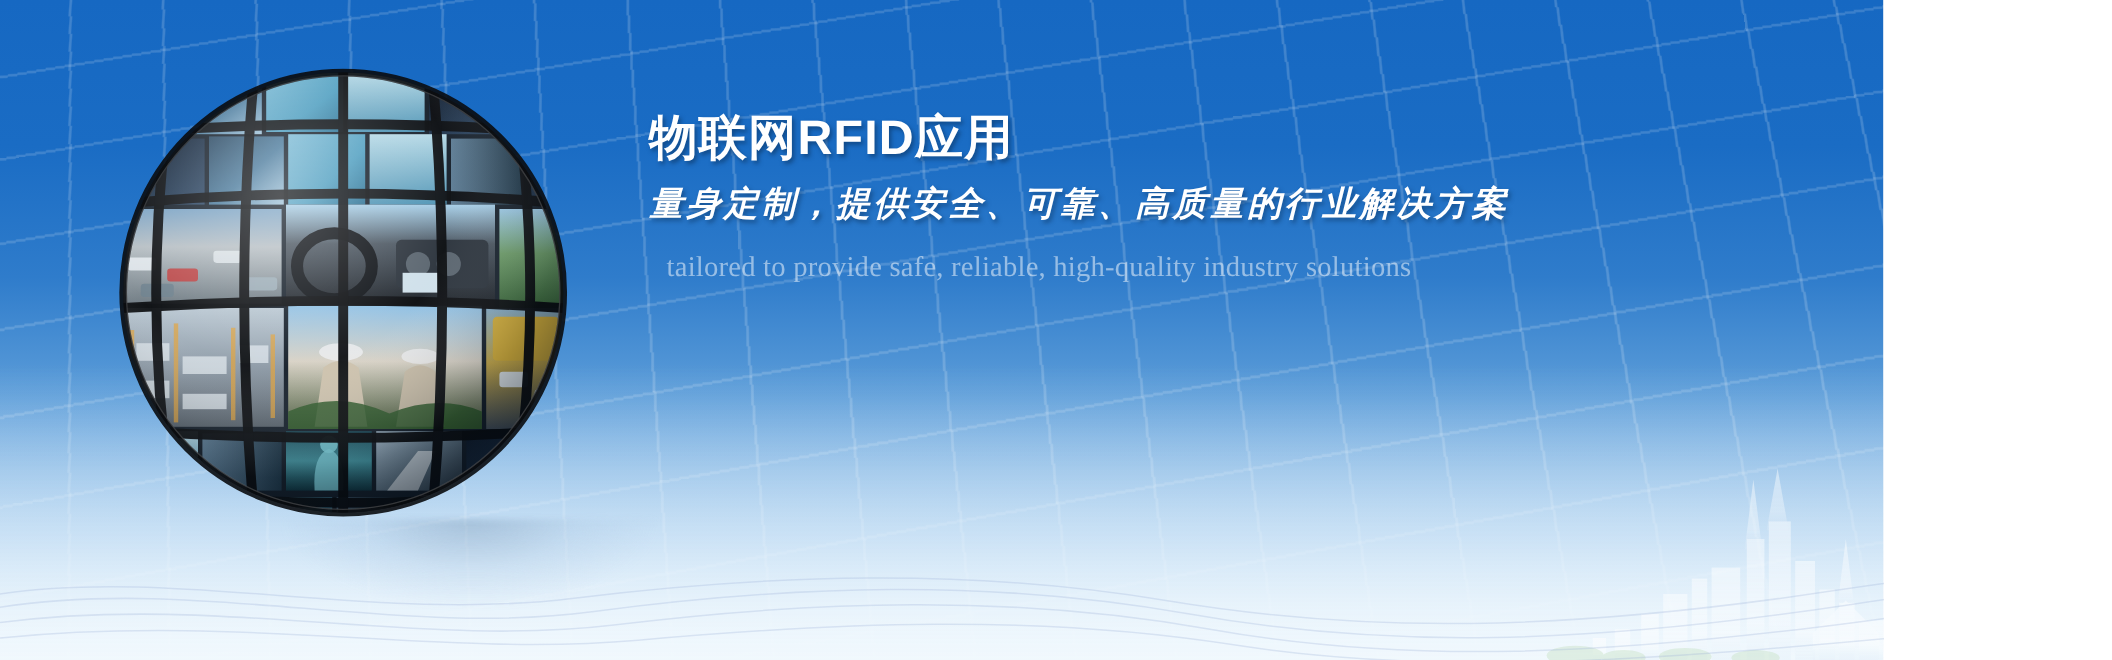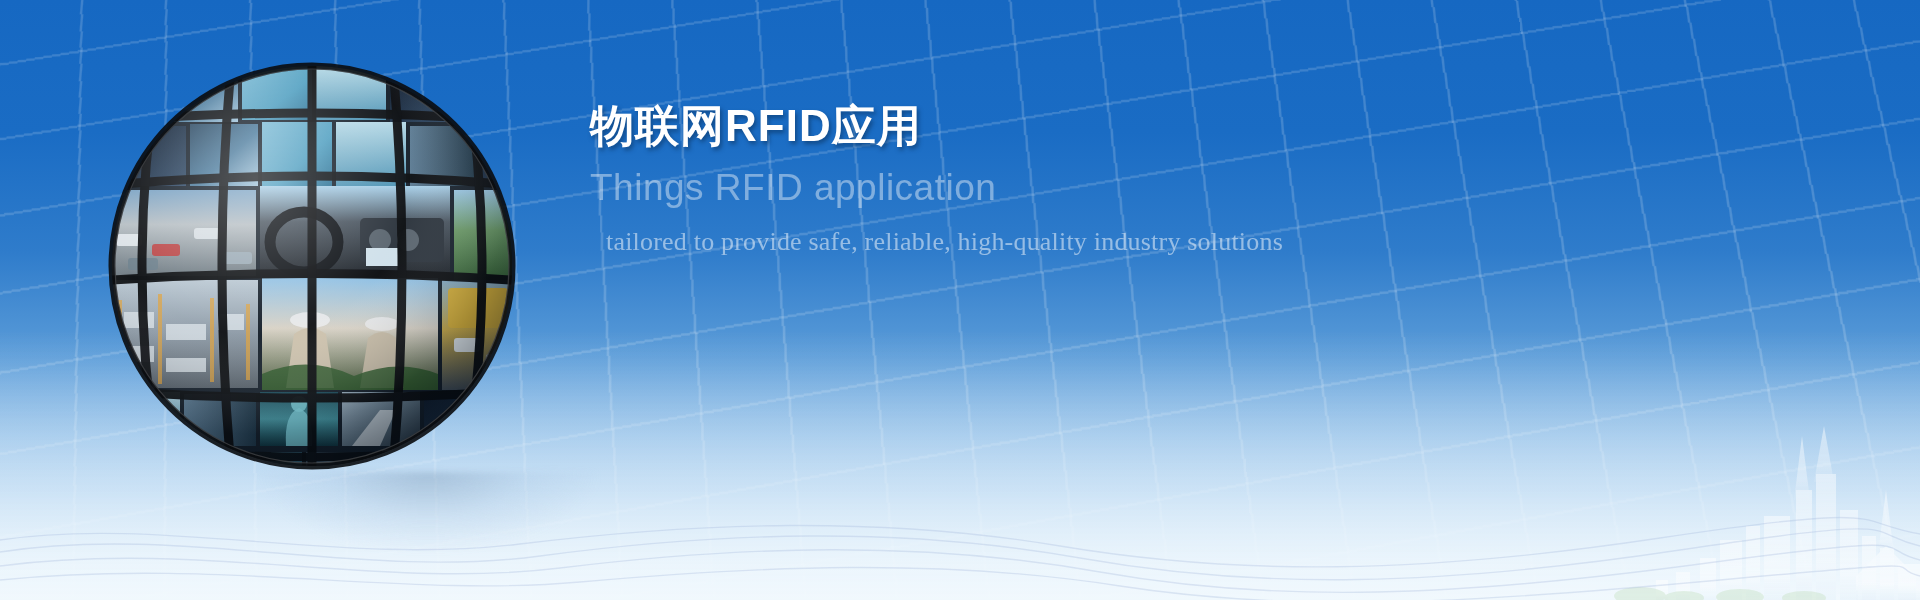--- a/index.html
+++ b/index.html
@@ -4,21 +4,21 @@
 <title>RFID Banner</title>
 <style>
   html, body {
     margin: 0;
     padding: 0;
     background: #ffffff;
   }
 
   #banner {
     position: relative;
-    width: 1920px;
+    width: 1712px;
     height: 600px;
     overflow: hidden;
     font-family: "Liberation Sans", sans-serif;
     
     background:
       linear-gradient(to bottom,
         #1668c2 0%,
         #1a6cc4 22%,
         #2f7ccb 42%,
         #5c9dd9 60%,
@@ -397,17 +397,17 @@
         <rect x="0" y="0" width="408" height="412" fill="url(#sphereShade)"></rect>
       </g>
 
       <circle cx="204" cy="204" r="200" fill="none" stroke="#0a0c0f" stroke-width="7" opacity="0.9"></circle>
       <circle cx="204" cy="204" r="197" fill="none" stroke="#ffffff" stroke-width="1.2" opacity="0.18"></circle>
     </svg>
   </div>
 
   <div class="copy">
     <h1 class="title-cn">物联网RFID应用</h1>
-    <p class="title-en">Things RFID application</p>
+    <p class="subtitle-cn">量身定制，提供安全、可靠、高质量的行业解决方案</p>
     <p class="subtitle-en">tailored to provide safe, reliable, high-quality industry solutions</p>
   </div>
 
 </div>
 
 </body></html>

